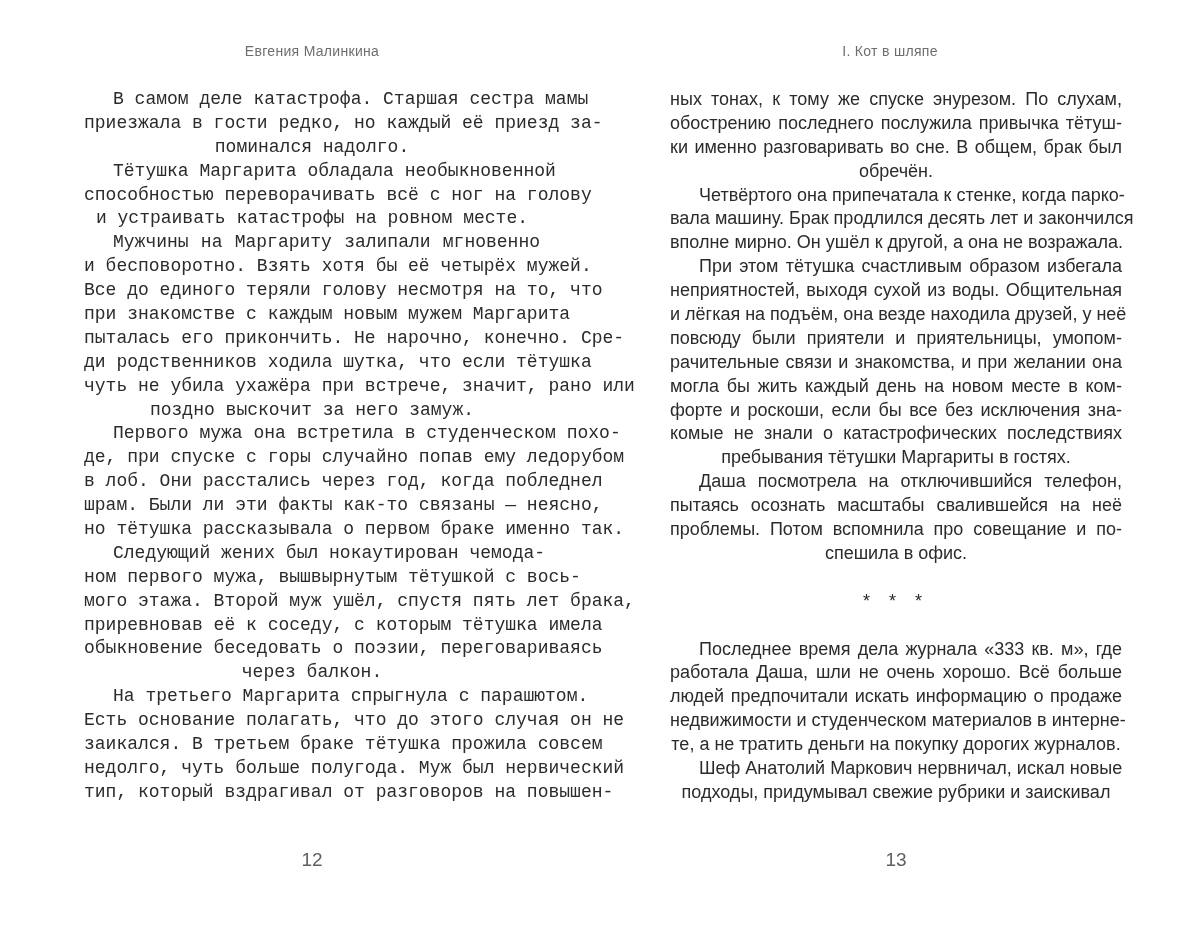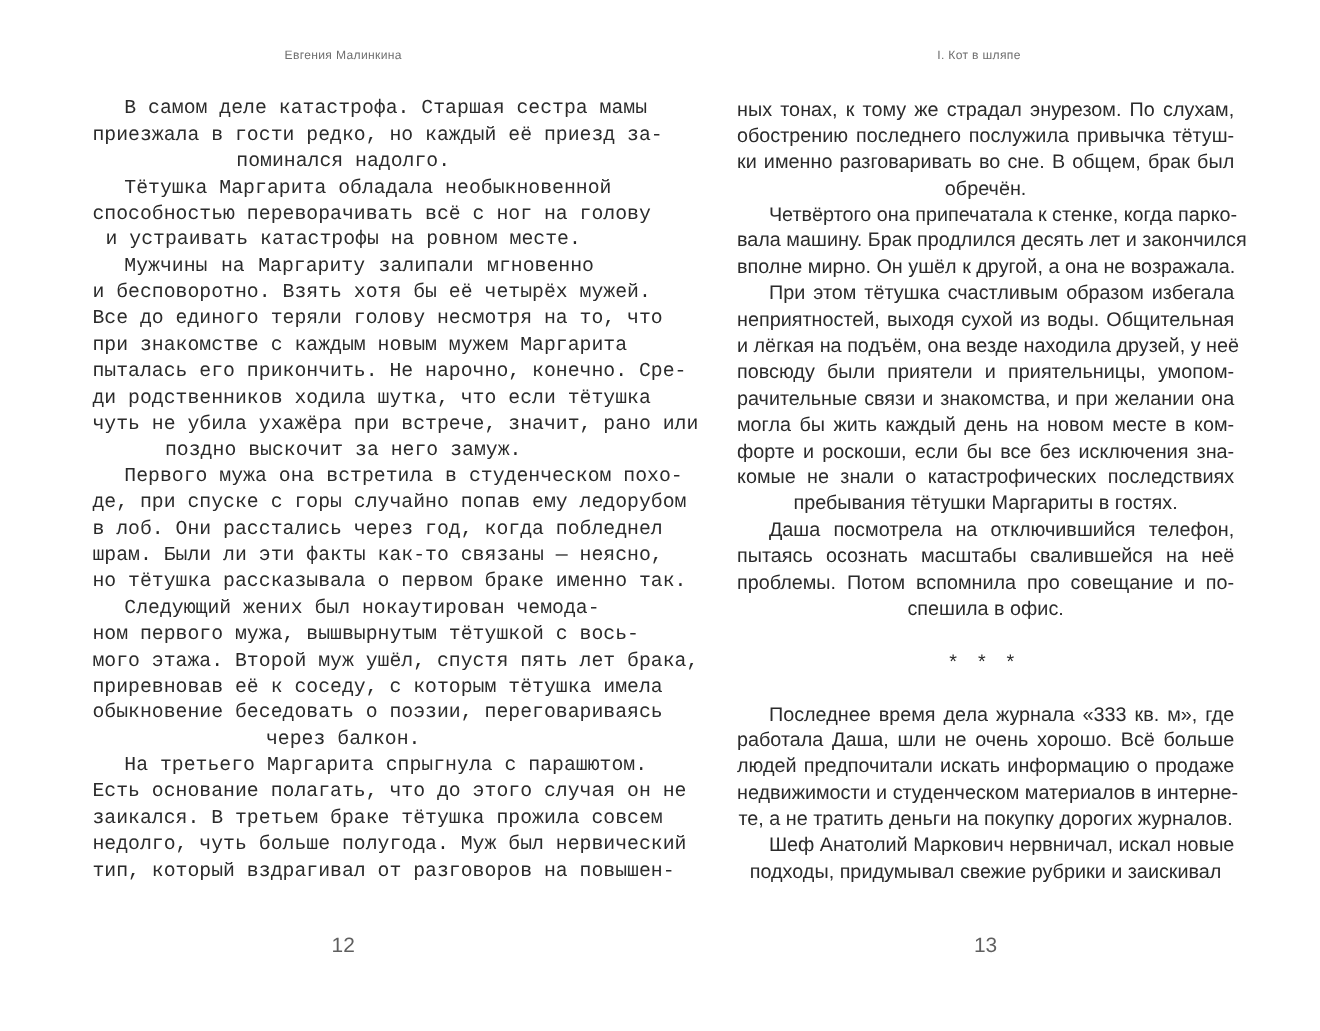--- a/index.html
+++ b/index.html
@@ -7,21 +7,21 @@
     width: 1200px;
     height: 937px;
     background: #ffffff;
     position: relative;
     overflow: hidden;
     font-family: "Liberation Sans", sans-serif;
   }
   .running-head {
     position: absolute;
     top: 40px;
-    font-size: 11px;
+    font-size: 14px;
     line-height: 22px;
     color: #6e6e6e;
     text-align: center;
     letter-spacing: 0.3px;
   }
   .head-left  { left: 84px;  width: 456px; }
   .head-right { left: 664px; width: 452px; }
 
   .text-col {
     position: absolute;
@@ -114,21 +114,21 @@
       <div class="line fill indent">На третьего Маргарита спрыгнула с парашютом.</div>
       <div class="line fill">Есть основание полагать, что до этого случая он не</div>
       <div class="line fill">заикался. В третьем браке тётушка прожила совсем</div>
       <div class="line fill">недолго, чуть больше полугода. Муж был нервический</div>
       <div class="line last">тип, который вздрагивал от разговоров на повышен-</div>
     </div>
   </div>
 
 <div class="text-col col-right">
     <div class="paragraph">
-      <div class="line fill">ных тонах, к тому же страдал энурезом. По слухам,</div>
+      <div class="line fill">ных тонах, к тому же спуске энурезом. По слухам,</div>
       <div class="line fill">обострению последнего послужила привычка тётуш-</div>
       <div class="line fill">ки именно разговаривать во сне. В общем, брак был</div>
       <div class="line last">обречён.</div>
     </div>
     <div class="paragraph">
       <div class="line fill indent">Четвёртого она припечатала к стенке, когда парко-</div>
       <div class="line fill">вала машину. Брак продлился десять лет и закончился</div>
       <div class="line last">вполне мирно. Он ушёл к другой, а она не возражала.</div>
     </div>
     <div class="paragraph">

